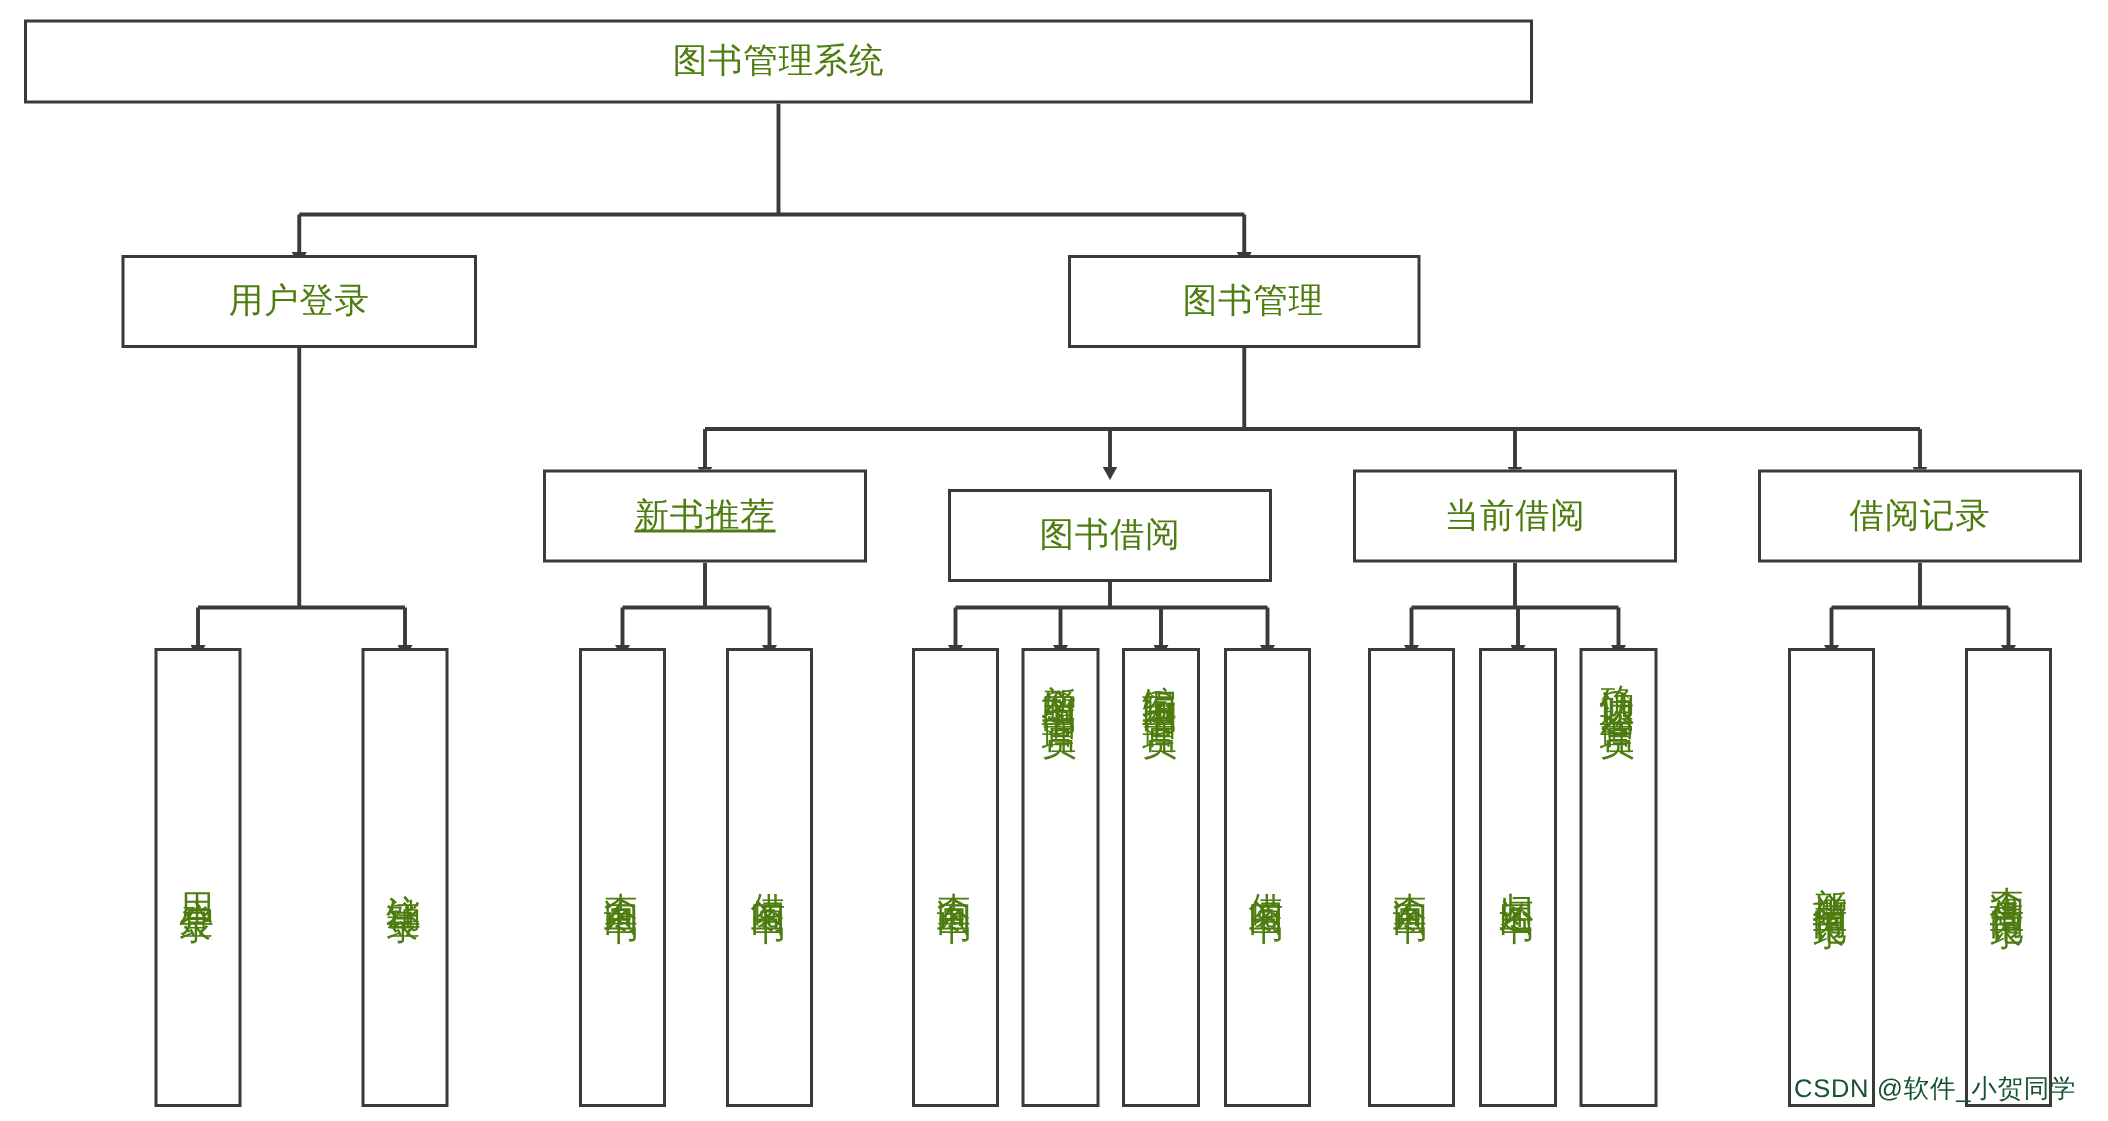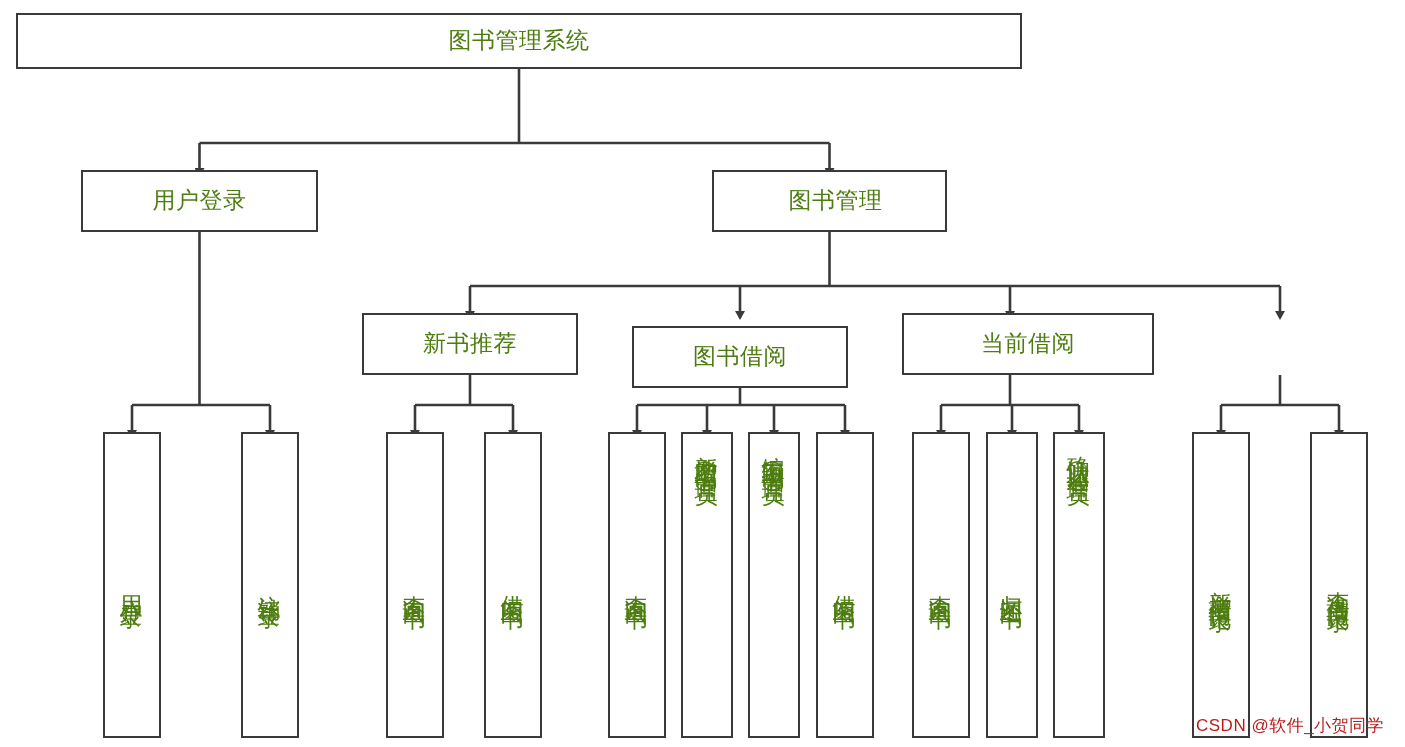--- a/index.html
+++ b/index.html
@@ -49,21 +49,21 @@
     align-items: center;
     padding: 4px 0;
   }
   .node.v.top {
     justify-content: flex-start;
     align-items: center;
   }
   .watermark {
     position: absolute;
     font-size: 17px;
-    color: #b91c1c;
+    color: #14532d;
     white-space: nowrap;
     letter-spacing: 0.5px;
   }
 </style>
 </head>
 <body>
 
 <div id="canvas">
 
   <svg id="edges" viewBox="0 0 1405 747" xmlns="http://www.w3.org/2000/svg">
@@ -114,32 +114,35 @@
     </div>
 
   <div class="node h" style="left: 81px; top: 170px; width: 237px; height: 62px;">
       <span>用户登录</span>
     </div>
 
   <div class="node h" style="left: 712px; top: 170px; width: 235px; height: 62px; padding-left: 12px;">
       <span>图书管理</span>
     </div>
 
-  <div class="node h" style="left: 362px; top: 313px; width: 216px; height: 62px;">
+  <div class="node h" style="left: 362px; top: 313px; width: 216px; height: 62px; text-decoration: underline;">
       <span>新书推荐</span>
     </div>
 
   <div class="node h" style="left: 632px; top: 326px; width: 216px; height: 62px;">
       <span>图书借阅</span>
     </div>
 
-  <div class="node h" style="left: 902px; top: 313px; width: 252px; height: 62px;">
+  <div class="node h" style="left: 902px; top: 313px; width: 216px; height: 62px;">
       <span>当前借阅</span>
     </div>
 
+  <div class="node h" style="left: 1172px; top: 313px; width: 216px; height: 62px;">
+      <span>借阅记录</span>
+    </div>
 
   <div class="node v" style="left: 103px; top: 432px; width: 58px; height: 306px;">用户登录</div>
   <div class="node v" style="left: 241px; top: 432px; width: 58px; height: 306px;">注销登录</div>
 
   <div class="node v" style="left: 386px; top: 432px; width: 58px; height: 306px;">查询图书</div>
   <div class="node v" style="left: 484px; top: 432px; width: 58px; height: 306px;">借阅图书</div>
 
   <div class="node v" style="left: 608px; top: 432px; width: 58px; height: 306px;">查询图书</div>
   <div class="node v top" style="left: 681px; top: 432px; width: 52px; height: 306px;">新增图书（管理员）</div>
   <div class="node v top" style="left: 748px; top: 432px; width: 52px; height: 306px;">编辑图书（管理员）</div>

